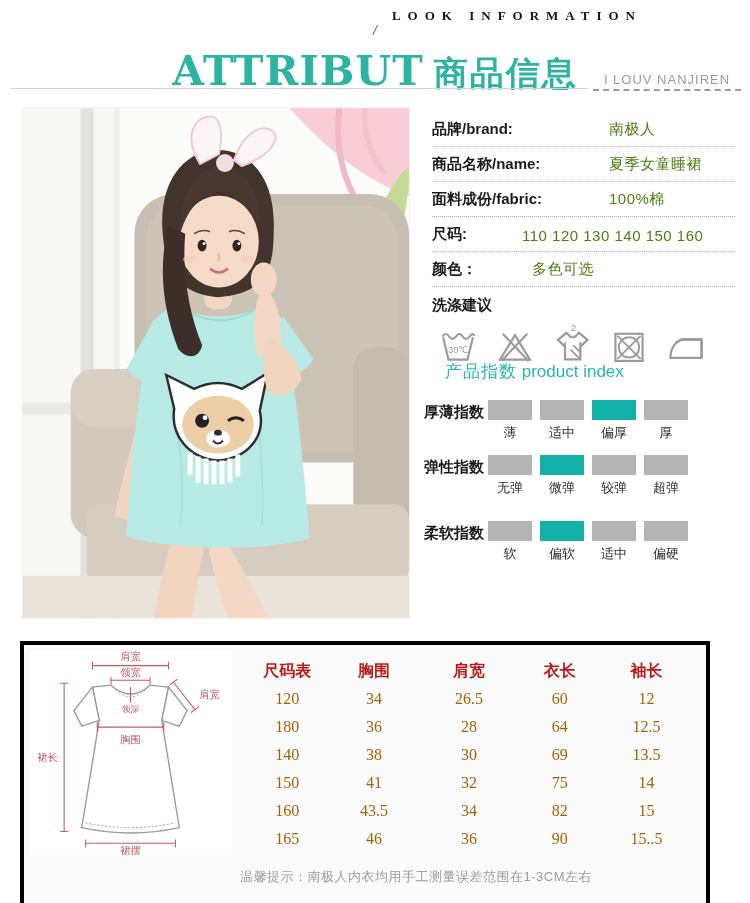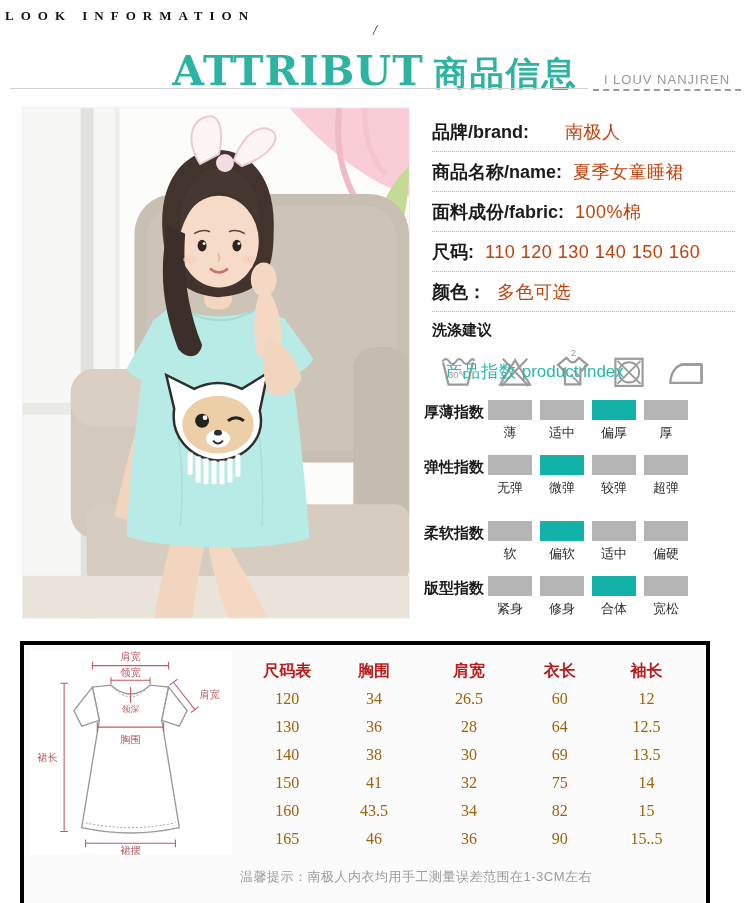--- a/index.html
+++ b/index.html
@@ -1,42 +1,42 @@
 <!DOCTYPE html>
 <html><head>
 <meta charset="utf-8">
 <style>
   html,body{margin:0;padding:0;background:#fff;}
   .page{position:relative;width:750px;height:903px;background:#ffffff;overflow:hidden;
         font-family:"Liberation Sans",sans-serif;color:#222;}
   
-  .eyebrow{position:absolute;top:8px;left:5px;width:630px;text-align:left;
+  .eyebrow{position:absolute;top:8px;left:12px;width:630px;text-align:right;
            font-family:"Liberation Serif",serif;font-weight:bold;font-size:13px;
            letter-spacing:7px;color:#141414;}
   .slash{position:absolute;top:23px;left:0;width:750px;text-align:center;
          font-family:"Liberation Serif",serif;font-style:italic;font-size:14px;color:#333;}
   .big-title{position:absolute;top:34px;left:0;width:750px;text-align:center;white-space:nowrap;margin-top:13px;}
   .big-title .en{font-family:"DejaVu Serif",serif;font-weight:bold;font-size:41px;
                  letter-spacing:1px;color:#2cb3a2;}
   .big-title .zh{font-size:34px;font-weight:bold;color:#2cb3a2;margin-left:10px;letter-spacing:2px;}
   .rule{position:absolute;top:88px;left:10px;width:578px;border-top:1px solid #d2d2d2;}
   .brand-script{position:absolute;top:72px;left:593px;width:148px;text-align:center;
                 font-size:13px;color:#9a9a9a;letter-spacing:1px;
                 border-bottom:2px dashed #9a9a9a;padding-bottom:2px;}
   
   .photo{position:absolute;left:22px;top:107px;width:388px;height:512px;
          background:#fcfcfb;border:1px solid #f0f0ee;box-sizing:border-box;}
   .photo svg{display:block;}
   
   .attrs{position:absolute;left:432px;top:112px;width:303px;}
-  .attr-row{display:flex;align-items:center;padding:8px 0 7px 0;
-            border-bottom:1px dotted #adadad;font-size:18px;}
+  .attr-row{display:flex;align-items:flex-end;padding:8px 0 7px 0;
+            border-bottom:1px dotted #adadad;font-size:15px;gap:44px;}
   .attr-row .lab{font-weight:bold;color:#1b1b1b;white-space:nowrap;}
   .attr-row .lab.wide{min-width:122px;}
-  .attr-row .val{color:#c2410c;margin-left:11px;white-space:nowrap;letter-spacing:.5px;}
+  .attr-row .val{color:#4d7c0f;margin-left:11px;white-space:nowrap;letter-spacing:.5px;}
   .wash-label{font-weight:bold;font-size:15px;color:#1b1b1b;padding:9px 0 4px 0;}
   .wash-icons{display:flex;gap:17px;align-items:flex-end;padding:4px 0 0 6px;}
   .wash-icons svg{display:block;}
   
   .index{position:absolute;left:424px;top:360px;width:312px;}
   .index-title{margin-left:21px;font-size:17px;color:#26b9ab;margin-bottom:17px;}
   .index-title .zh{letter-spacing:1px;}
   .idx-row{display:flex;margin-bottom:13px;}
   .idx-row.gap{margin-top:24px;}
   .idx-label{font-weight:bold;font-size:15px;color:#1b1b1b;width:64px;padding-top:3px;white-space:nowrap;}
@@ -268,41 +268,20 @@
             <div class="bar"></div>
             <span class="cap">适中</span>
           </div>
         <div class="idx-opt">
             <div class="bar"></div>
             <span class="cap">偏硬</span>
           </div>
       </div>
     </div>
 
-    <div class="idx-row">
-      <span class="idx-label">版型指数</span>
-      <div class="idx-bars">
-        <div class="idx-opt">
-            <div class="bar"></div>
-            <span class="cap">紧身</span>
-          </div>
-        <div class="idx-opt">
-            <div class="bar"></div>
-            <span class="cap">修身</span>
-          </div>
-        <div class="idx-opt">
-            <div class="bar active"></div>
-            <span class="cap">合体</span>
-          </div>
-        <div class="idx-opt">
-            <div class="bar"></div>
-            <span class="cap">宽松</span>
-          </div>
-      </div>
-    </div>
   </div>
 
   <div class="size-box">
     <div class="diagram-panel">
       <svg width="202" height="205" viewBox="0 0 205 210">
 
         <path d="M63 38 L82 36 Q102 54 122 36 L141 38 L134 72 L152 182 Q102 193 52 182 L70 72 Z" fill="#ffffff" stroke="#9a9a9a" stroke-width="1.4"></path>
         <path d="M63 38 L44 62 L52 78 L70 72 Z" fill="#ffffff" stroke="#9a9a9a" stroke-width="1.4"></path>
         <path d="M141 38 L160 62 L152 78 L134 72 Z" fill="#ffffff" stroke="#9a9a9a" stroke-width="1.4"></path>
         <path d="M84 38 Q102 58 120 38" fill="none" stroke="#9a9a9a" stroke-width="1" stroke-dasharray="2 2"></path>
@@ -338,21 +317,21 @@
         <span>袖长</span>
       </div>
       <div class="tr">
         <span>120</span>
           <span>34</span>
           <span>26.5</span>
           <span>60</span>
           <span>12</span>
       </div>
       <div class="tr">
-        <span>130</span>
+        <span>180</span>
           <span>36</span>
           <span>28</span>
           <span>64</span>
           <span>12.5</span>
       </div>
       <div class="tr">
         <span>140</span>
           <span>38</span>
           <span>30</span>
           <span>69</span>

